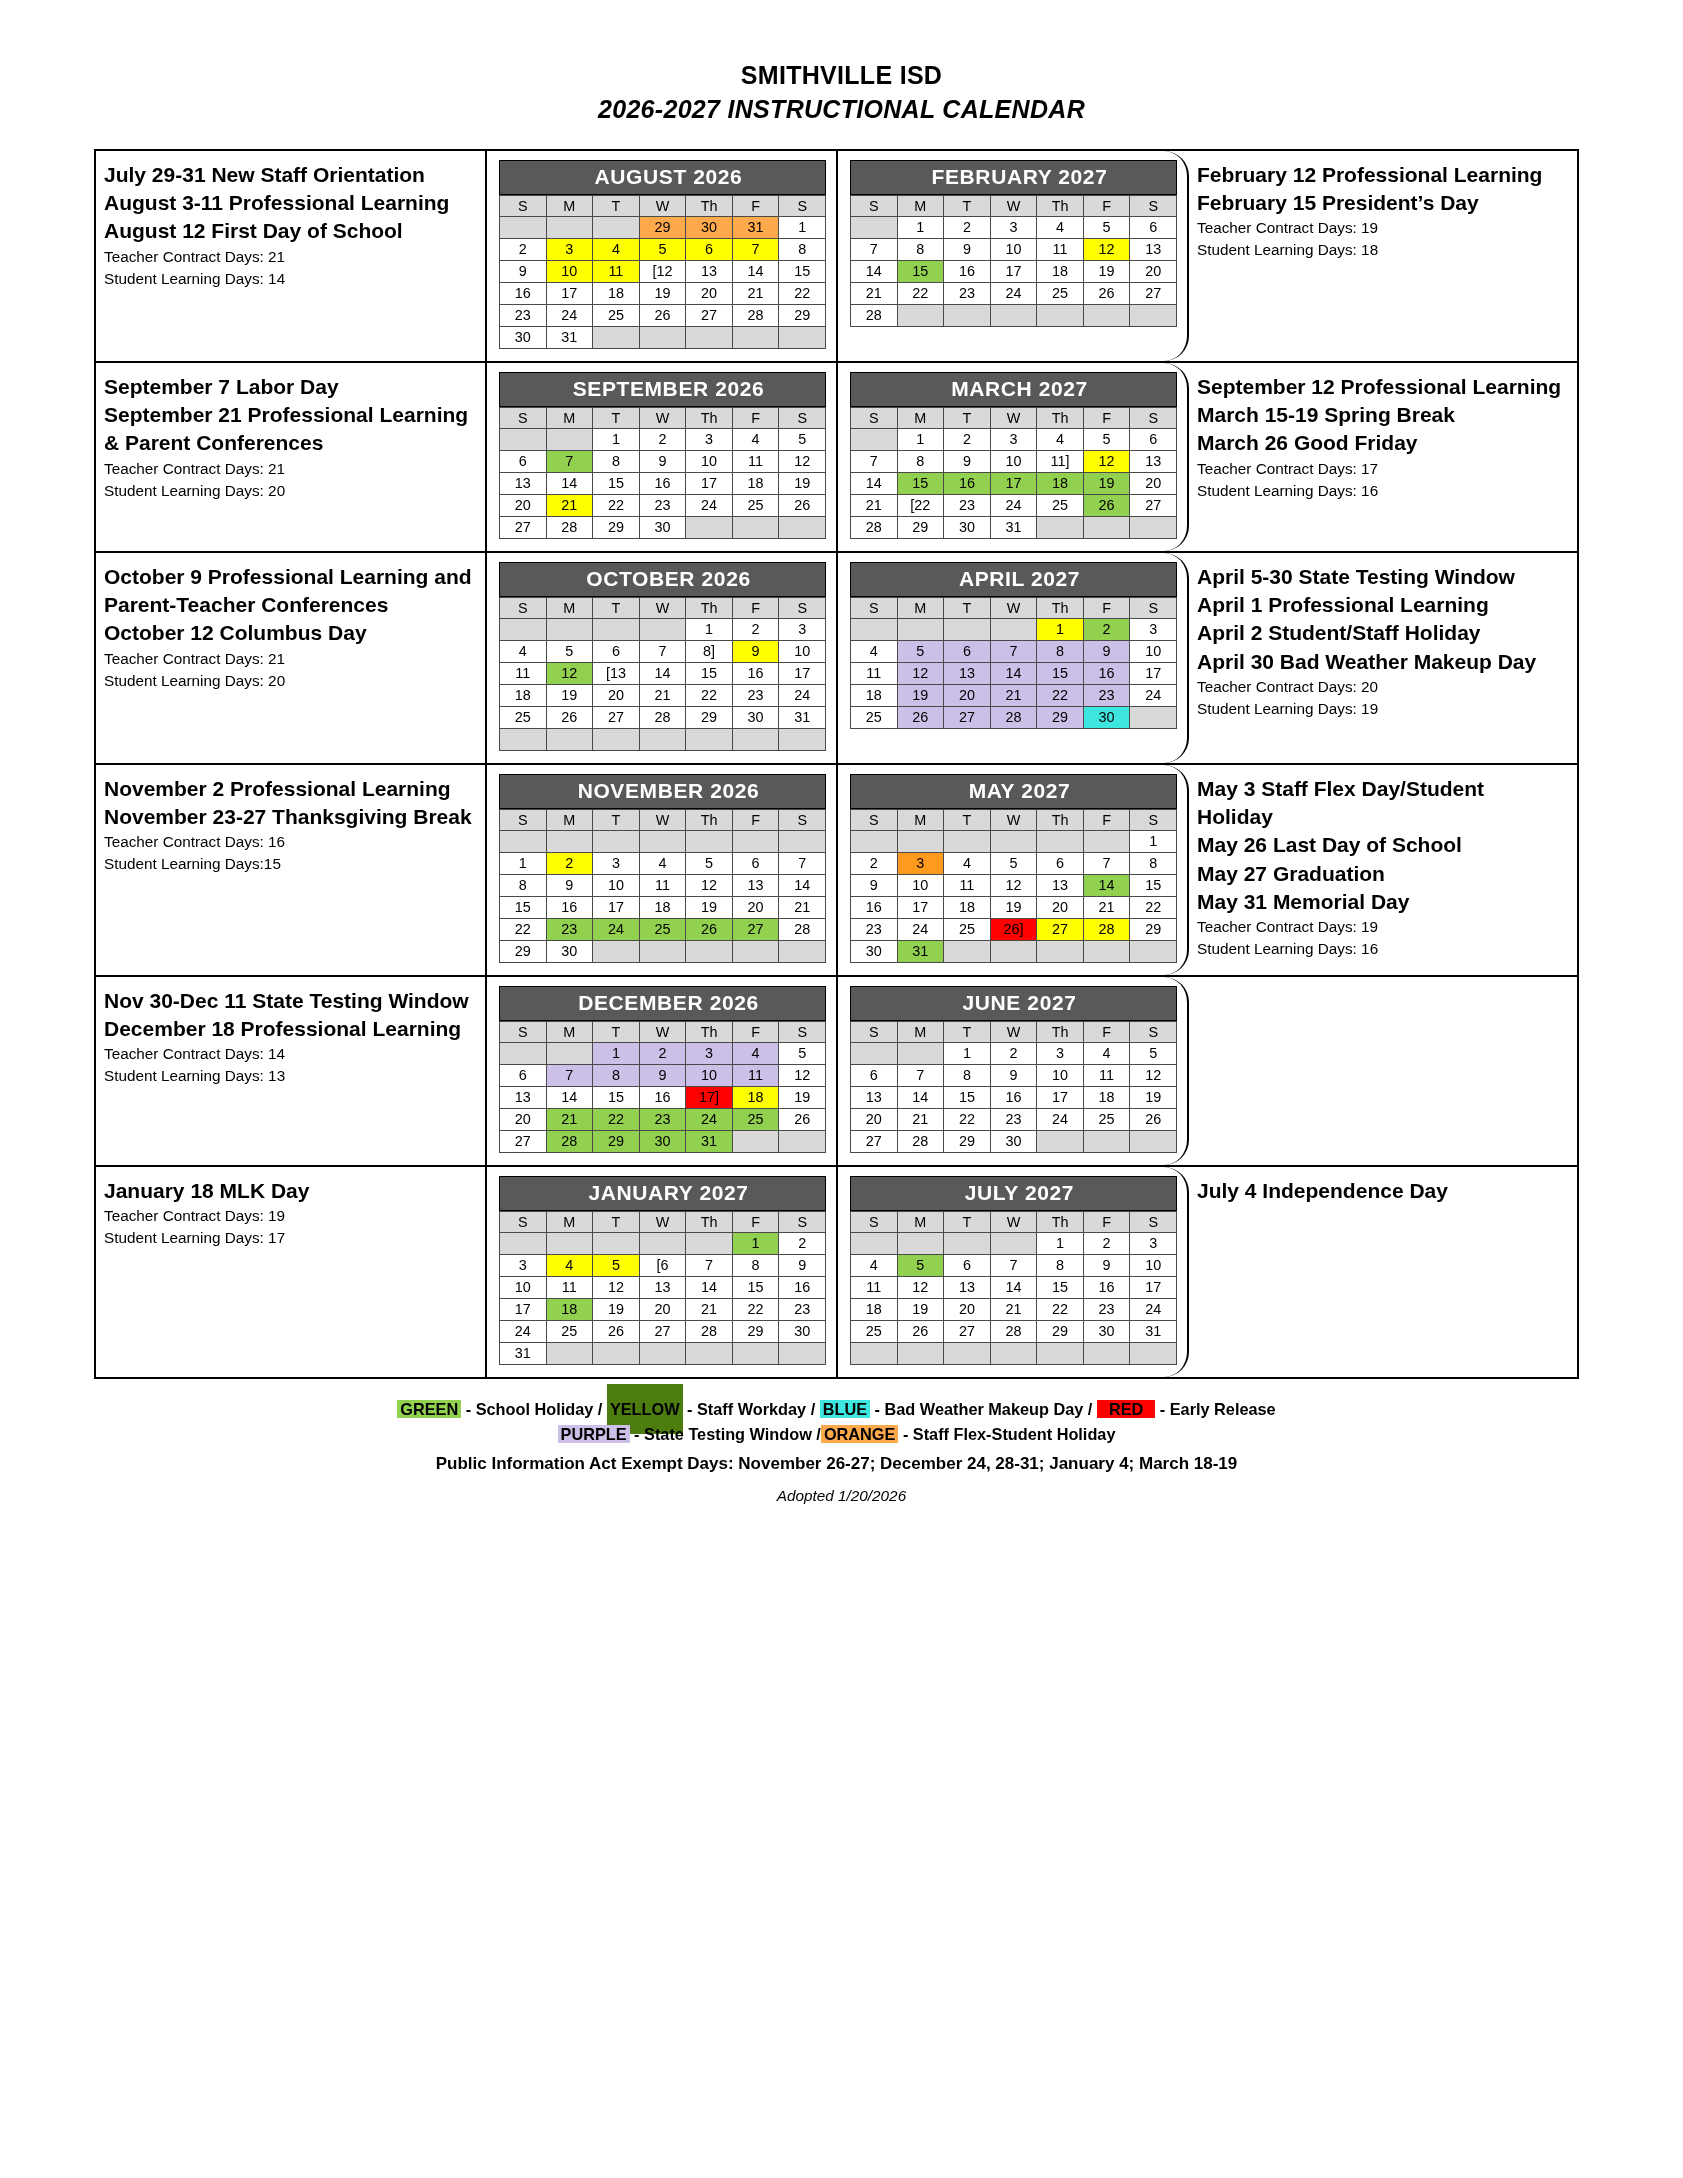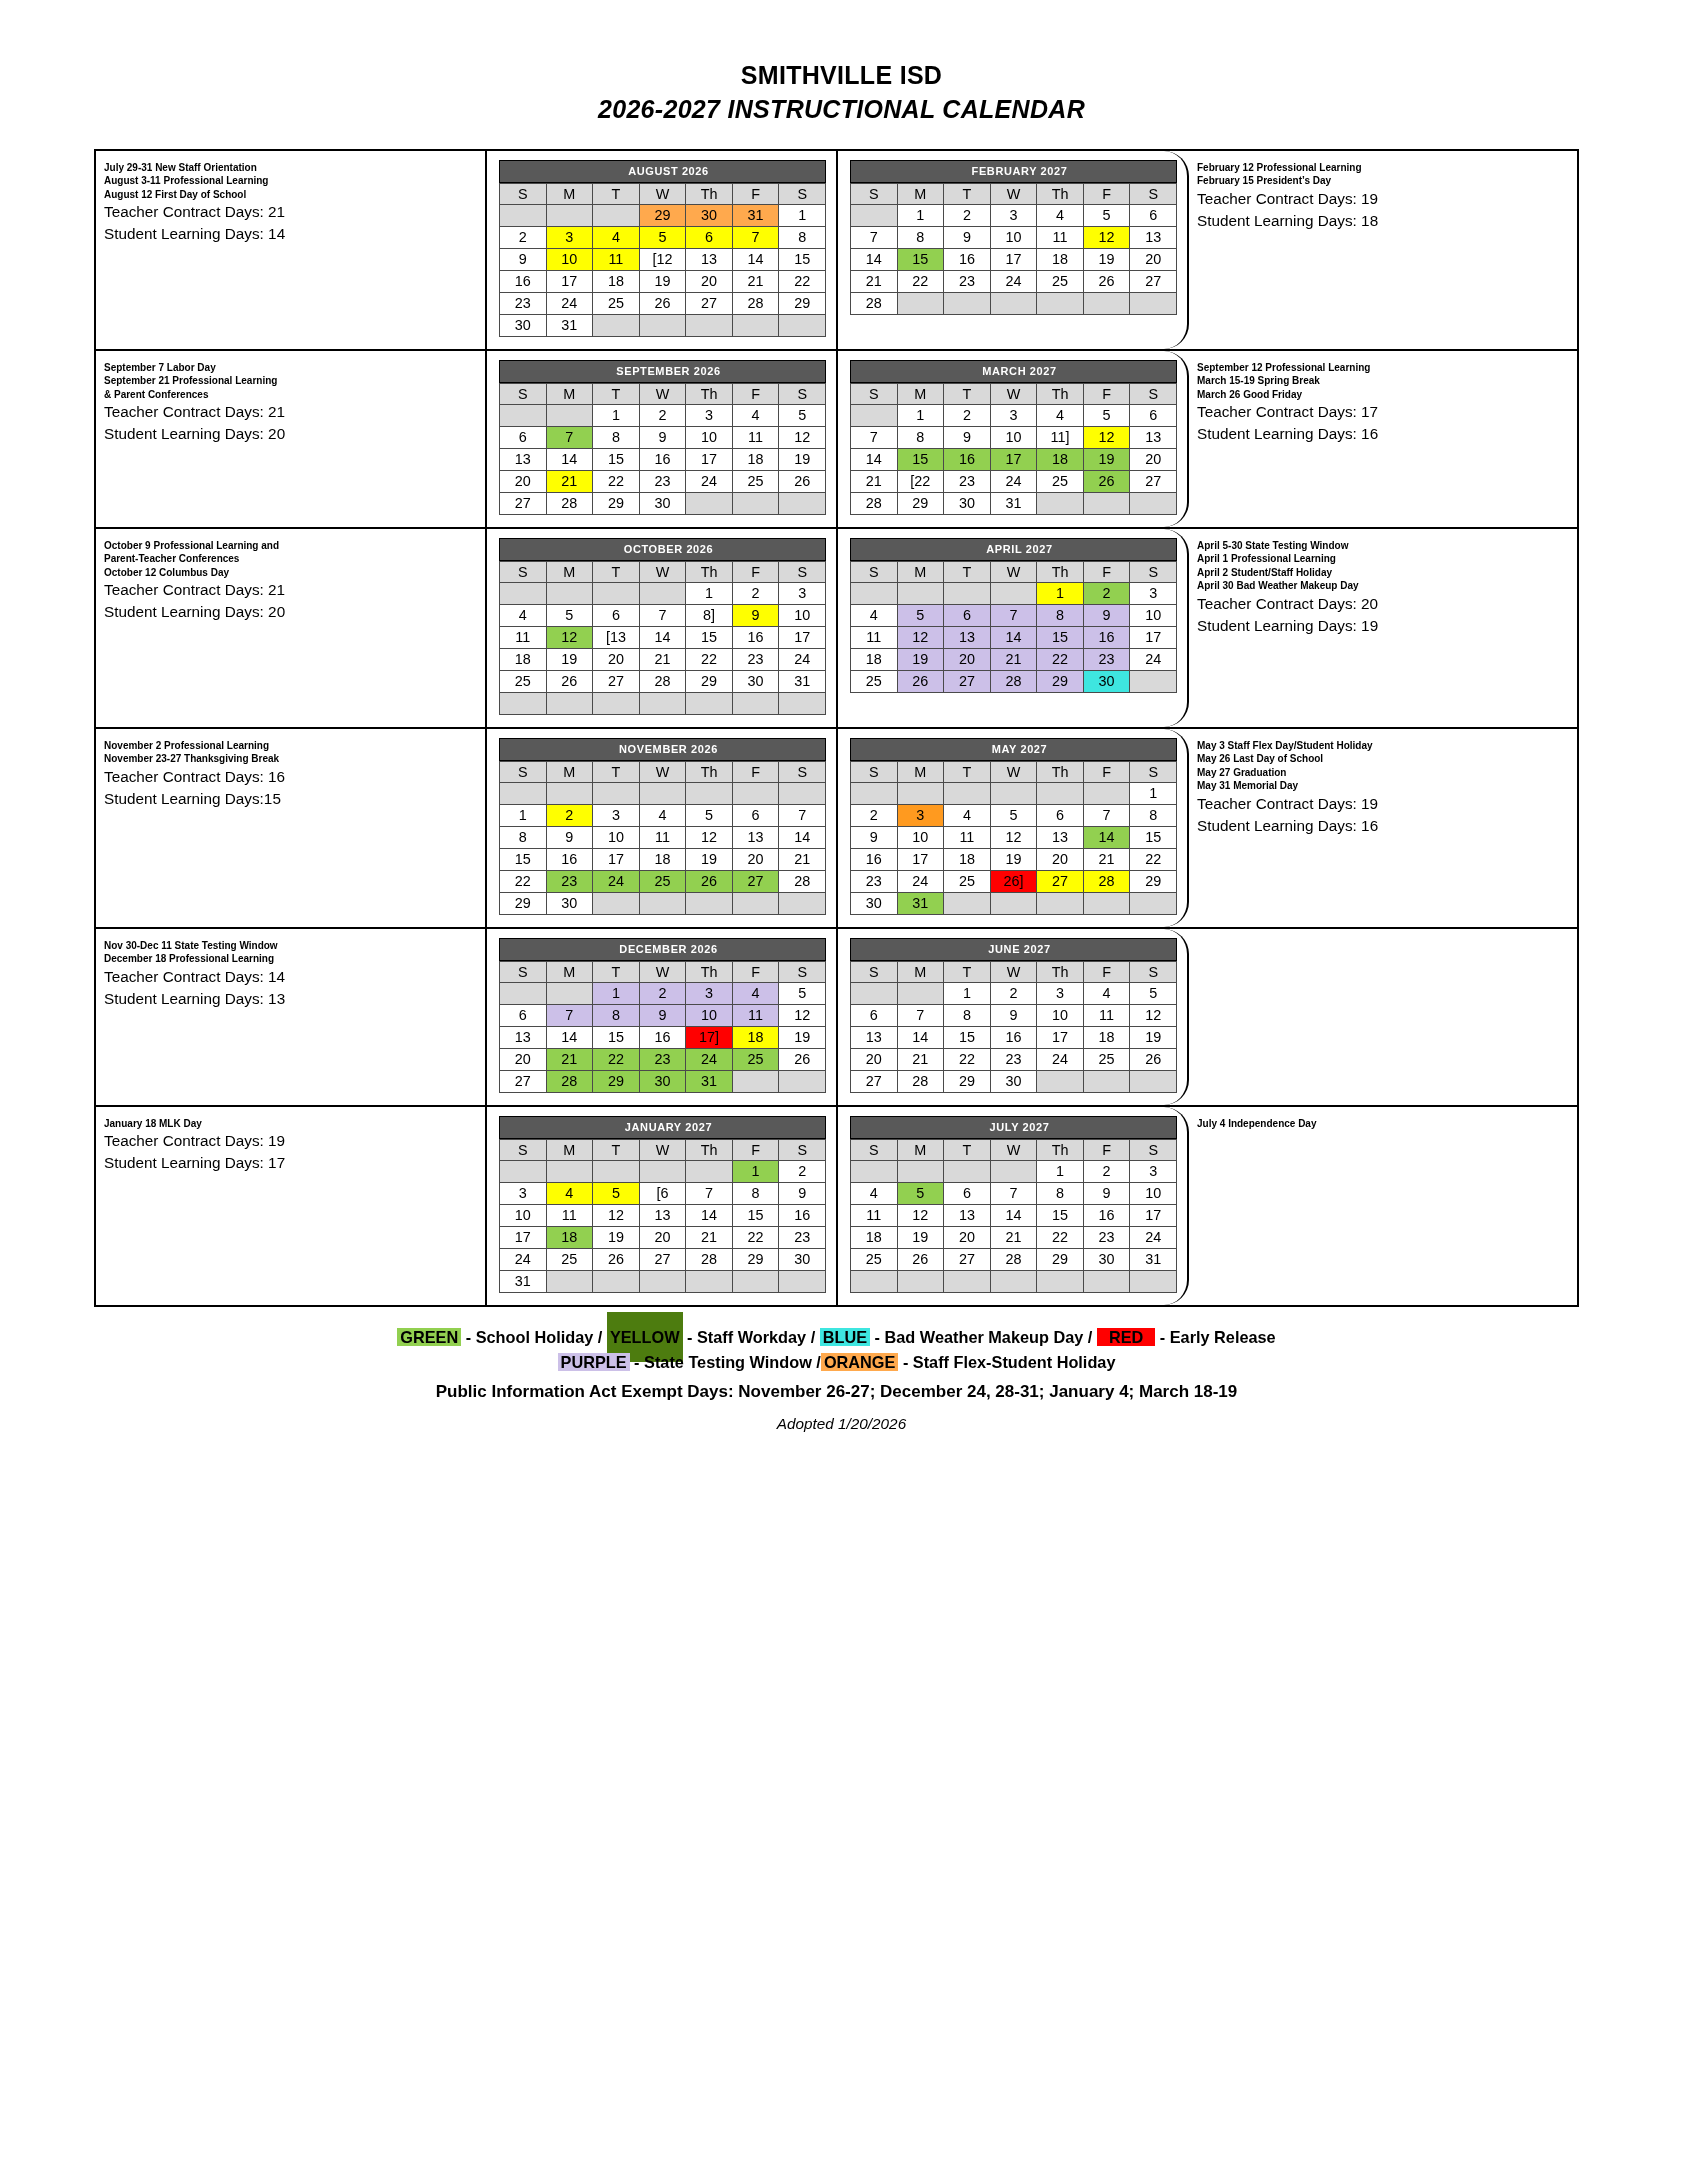--- a/index.html
+++ b/index.html
@@ -7,23 +7,23 @@
   .page{width:1683px;height:2178px;position:relative;box-sizing:border-box;padding:59px 94px 0 94px;}
   .title{text-align:center;font-weight:bold;font-size:25px;line-height:1.35;letter-spacing:0.3px;}
   .title .l2{font-size:25px;font-style:italic;}
   .grid{margin-top:22px;border:2px solid #000;width:1485px;box-sizing:border-box;}
   .row{display:flex;border-bottom:2px solid #000;}
   .row:last-child{border-bottom:none;}
   .cell-left{width:391px;box-sizing:border-box;padding:10px 12px 10px 8px;border-right:2px solid #000;}
   .cell-mid{width:351px;box-sizing:border-box;padding:9px 10px 12px 12px;border-right:2px solid #000;}
   .cell-mid2{width:351px;box-sizing:border-box;padding:9px 10px 12px 12px;border-right:2px solid #000;border-radius:25px;}
   .cell-right{flex:1;box-sizing:border-box;padding:10px 12px 10px 8px;}
-  .notes{font-size:10px;font-weight:bold;line-height:1.35;}
+  .notes{font-size:21px;font-weight:bold;line-height:1.35;}
   .counts{font-size:15.3px;font-weight:normal;line-height:1.45;margin-top:0;}
-  .mtitle{background:#595959;color:#fff;text-align:center;font-weight:bold;font-size:11px;letter-spacing:0.6px;padding:4px 0 5px 12px;border:1px solid #000;box-sizing:border-box;}
+  .mtitle{background:#595959;color:#fff;text-align:center;font-weight:bold;font-size:21px;letter-spacing:0.6px;padding:4px 0 5px 12px;border:1px solid #000;box-sizing:border-box;}
   table.cal{border-collapse:collapse;table-layout:fixed;width:100%;}
   table.cal td,table.cal th{border:1px solid #4a4a4a;height:22px;width:14.28%;text-align:center;font-size:14.4px;padding:0;font-weight:normal;box-sizing:border-box;}
   table.cal th{background:#d9d9d9;font-weight:normal;font-size:14.4px;height:21px;}
   td.empty{background:#d9d9d9;}
   td.g{background:#92d050;}
   td.y{background:#ffff00;}
   td.b{background:#3ee6e0;}
   td.r{background:#ff0000;}
   td.p{background:#ccc0e8;}
   td.o{background:#ffa94d;}

